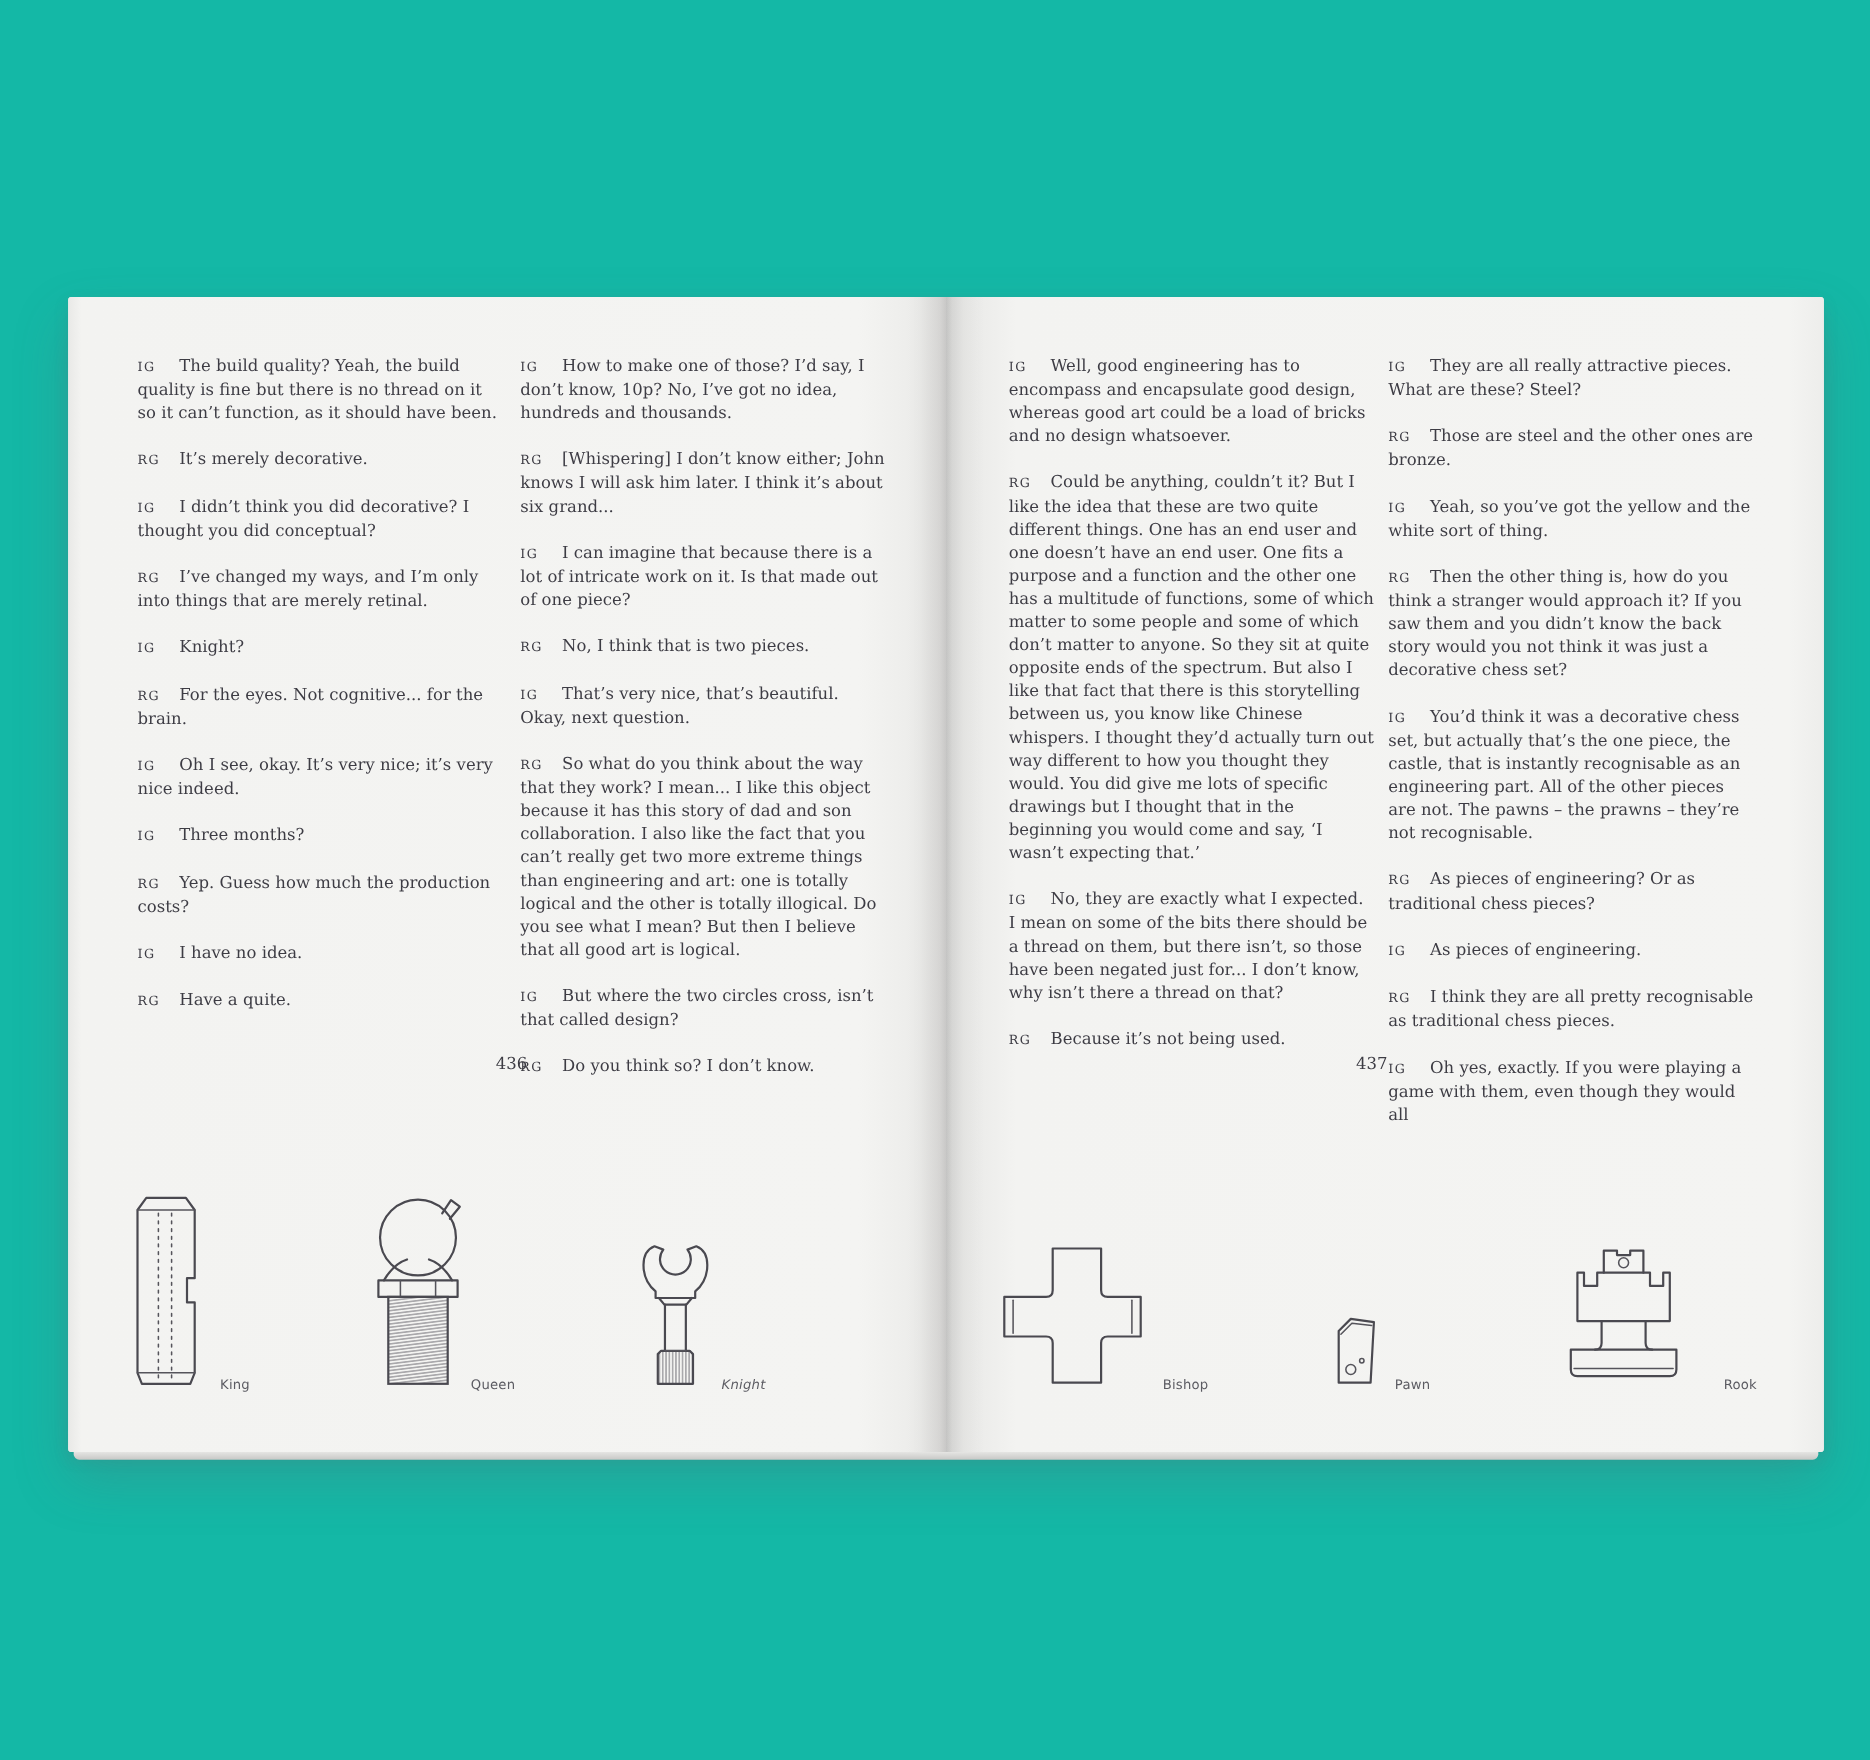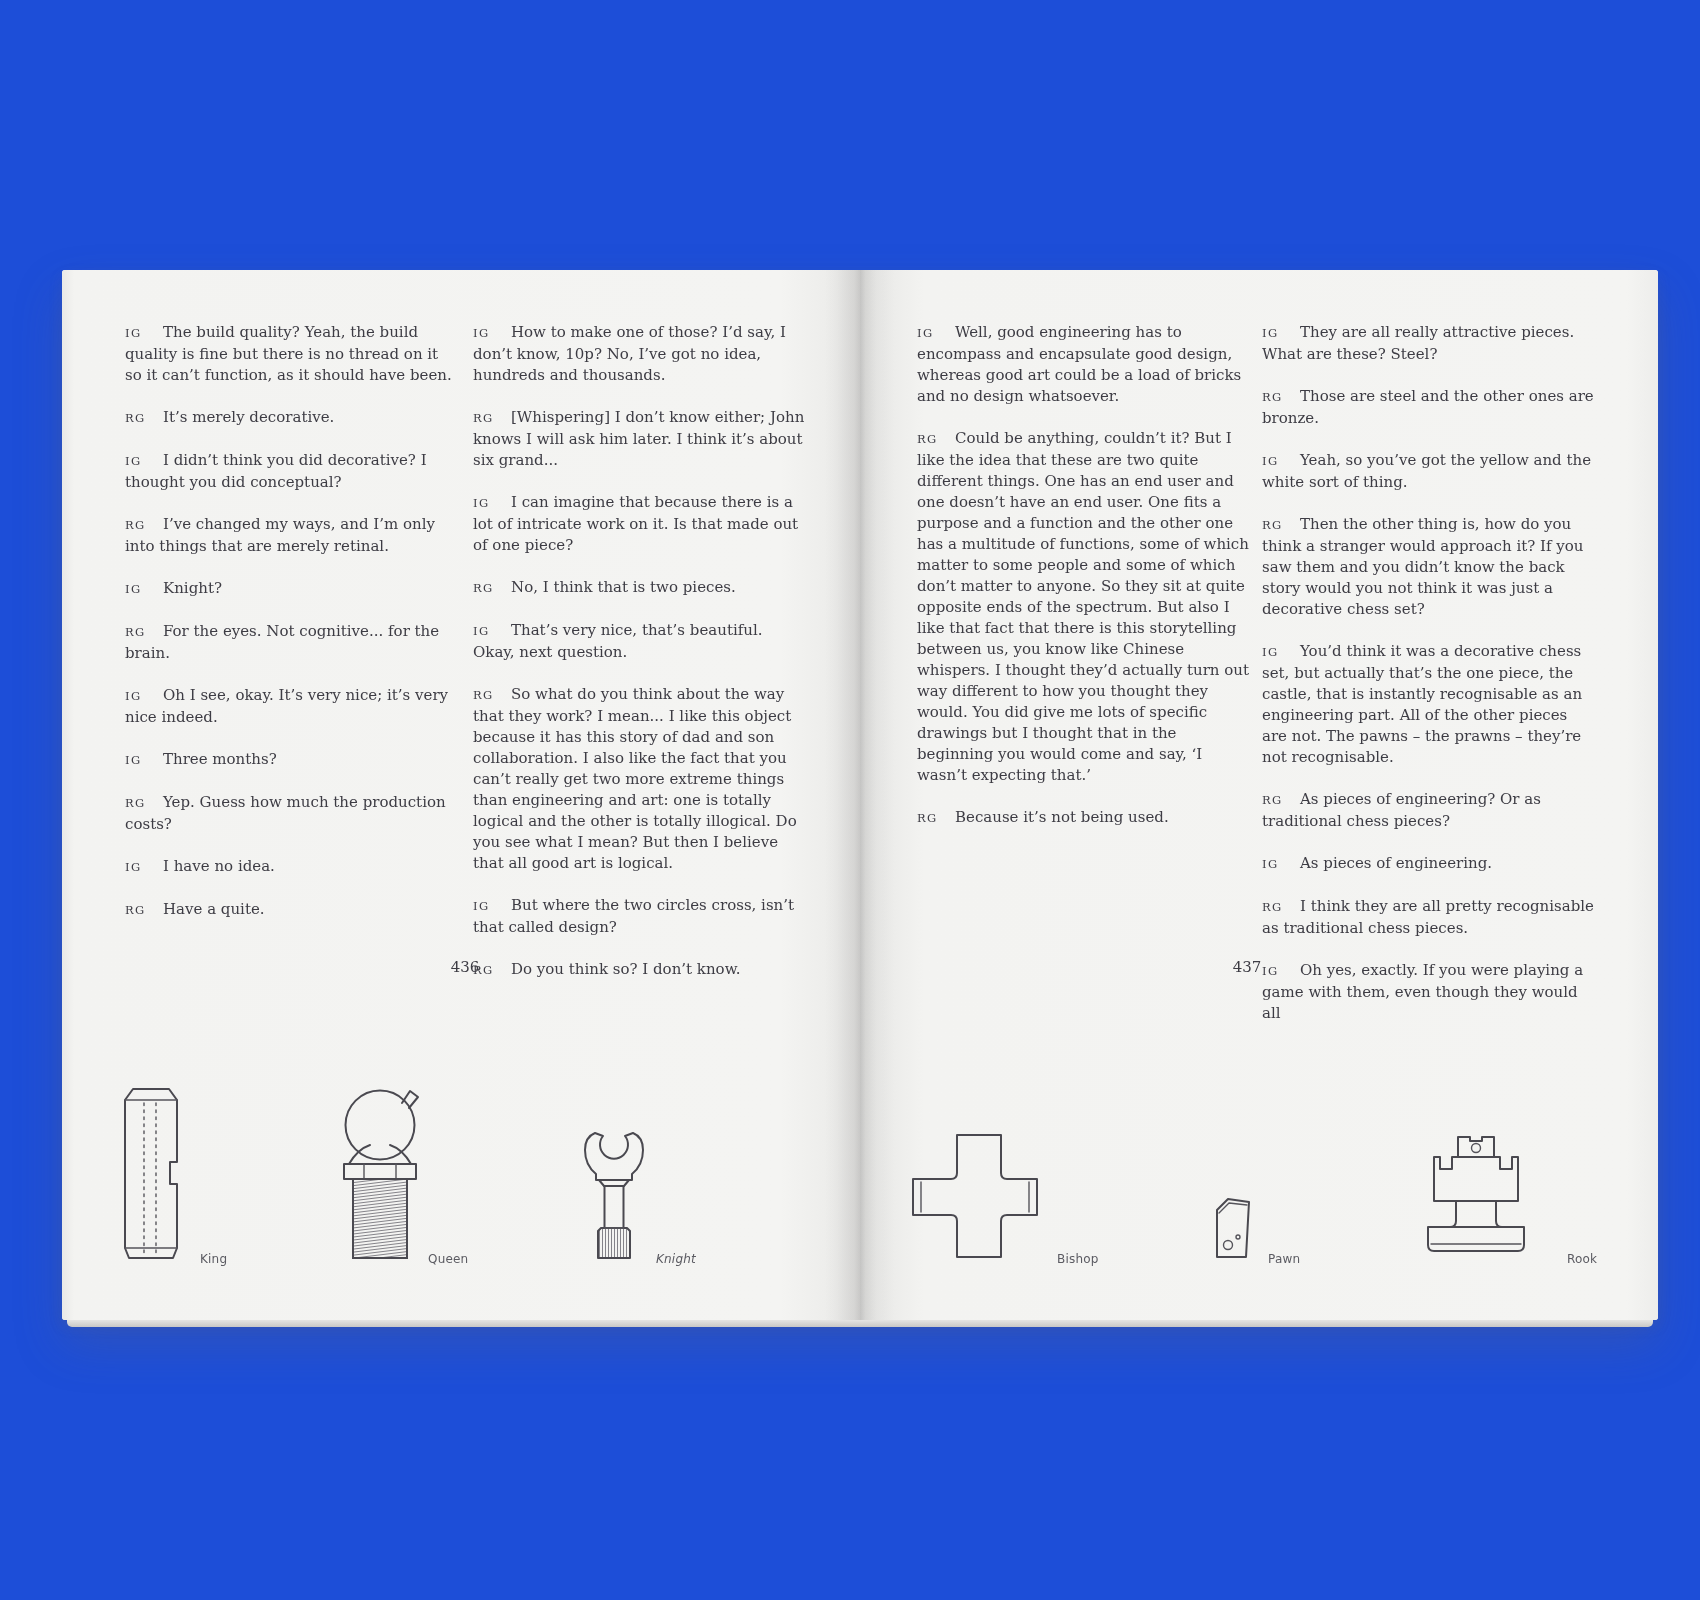--- a/index.html
+++ b/index.html
@@ -1,16 +1,16 @@
 <!DOCTYPE html>
 <html><head>
 <meta charset="utf-8">
 <style>
   html,body{margin:0;padding:0;background:#fcfcfc;}
-  .stage{position:relative;width:1700px;height:1600px;background:#1d4ed8;overflow:hidden;}
+  .stage{position:relative;width:1700px;height:1600px;background:#14b8a6;overflow:hidden;}
   .book{position:absolute;left:62px;top:270px;width:1596px;height:1050px;background:#f2f2f0;
         border-radius:3px;
         box-shadow:0 24px 48px rgba(100,100,110,.25),0 6px 14px rgba(100,100,110,.16);}
   .book:after{content:"";position:absolute;left:5px;right:5px;bottom:-7px;height:7px;
         background:linear-gradient(#e5e5e3,#c8c8c6);border-radius:0 0 5px 5px;}
   .page{position:absolute;top:0;height:100%;width:798px;}
   .page-left{left:0;border-radius:3px 0 0 3px;
         background:linear-gradient(90deg,#e9e9e7 0%,#f3f3f1 1.5%,#f4f4f2 90%,#ececea 97%,#dedddb 100%);}
   .page-right{left:798px;border-radius:0 3px 3px 0;
         background:linear-gradient(90deg,#d8d8d6 0%,#e9e9e7 2%,#f3f3f1 8%,#f4f4f2 96%,#ededeb 100%);}
@@ -83,20 +83,21 @@
         <p><span class="spk">RG</span><span>Do you think so? I don’t know.</span></p>
       </div>
     <div class="pageno" style="left:381px;">436</div>
 
     <div class="col" style="left:855px;">
 
         <p><span class="spk">IG</span><span>Well, good engineering has to encompass and encapsulate good design, whereas good art could be a load of bricks and no design whatsoever.</span></p>
 
         <p><span class="spk">RG</span><span>Could be anything, couldn’t it? But I like the idea that these are two quite different things. One has an end user and one doesn’t have an end user. One fits a purpose and a function and the other one has a multitude of functions, some of which matter to some people and some of which don’t matter to anyone. So they sit at quite opposite ends of the spectrum. But also I like that fact that there is this storytelling between us, you know like Chinese whispers. I thought they’d actually turn out way different to how you thought they would. You did give me lots of specific drawings but I thought that in the beginning you would come and say, ‘I wasn’t expecting that.’</span></p>
 
+        <p><span class="spk">IG</span><span>No, they are exactly what I expected. I mean on some of the bits there should be a thread on them, but there isn’t, so those have been negated just for... I don’t know, why isn’t there a thread on that?</span></p>
 
         <p><span class="spk">RG</span><span>Because it’s not being used.</span></p>
       </div>
     <div class="col" style="left:1200px;">
 
         <p><span class="spk">IG</span><span>They are all really attractive pieces. What are these? Steel?</span></p>
 
         <p><span class="spk">RG</span><span>Those are steel and the other ones are bronze.</span></p>
 
         <p><span class="spk">IG</span><span>Yeah, so you’ve got the yellow and the white sort of thing.</span></p>

